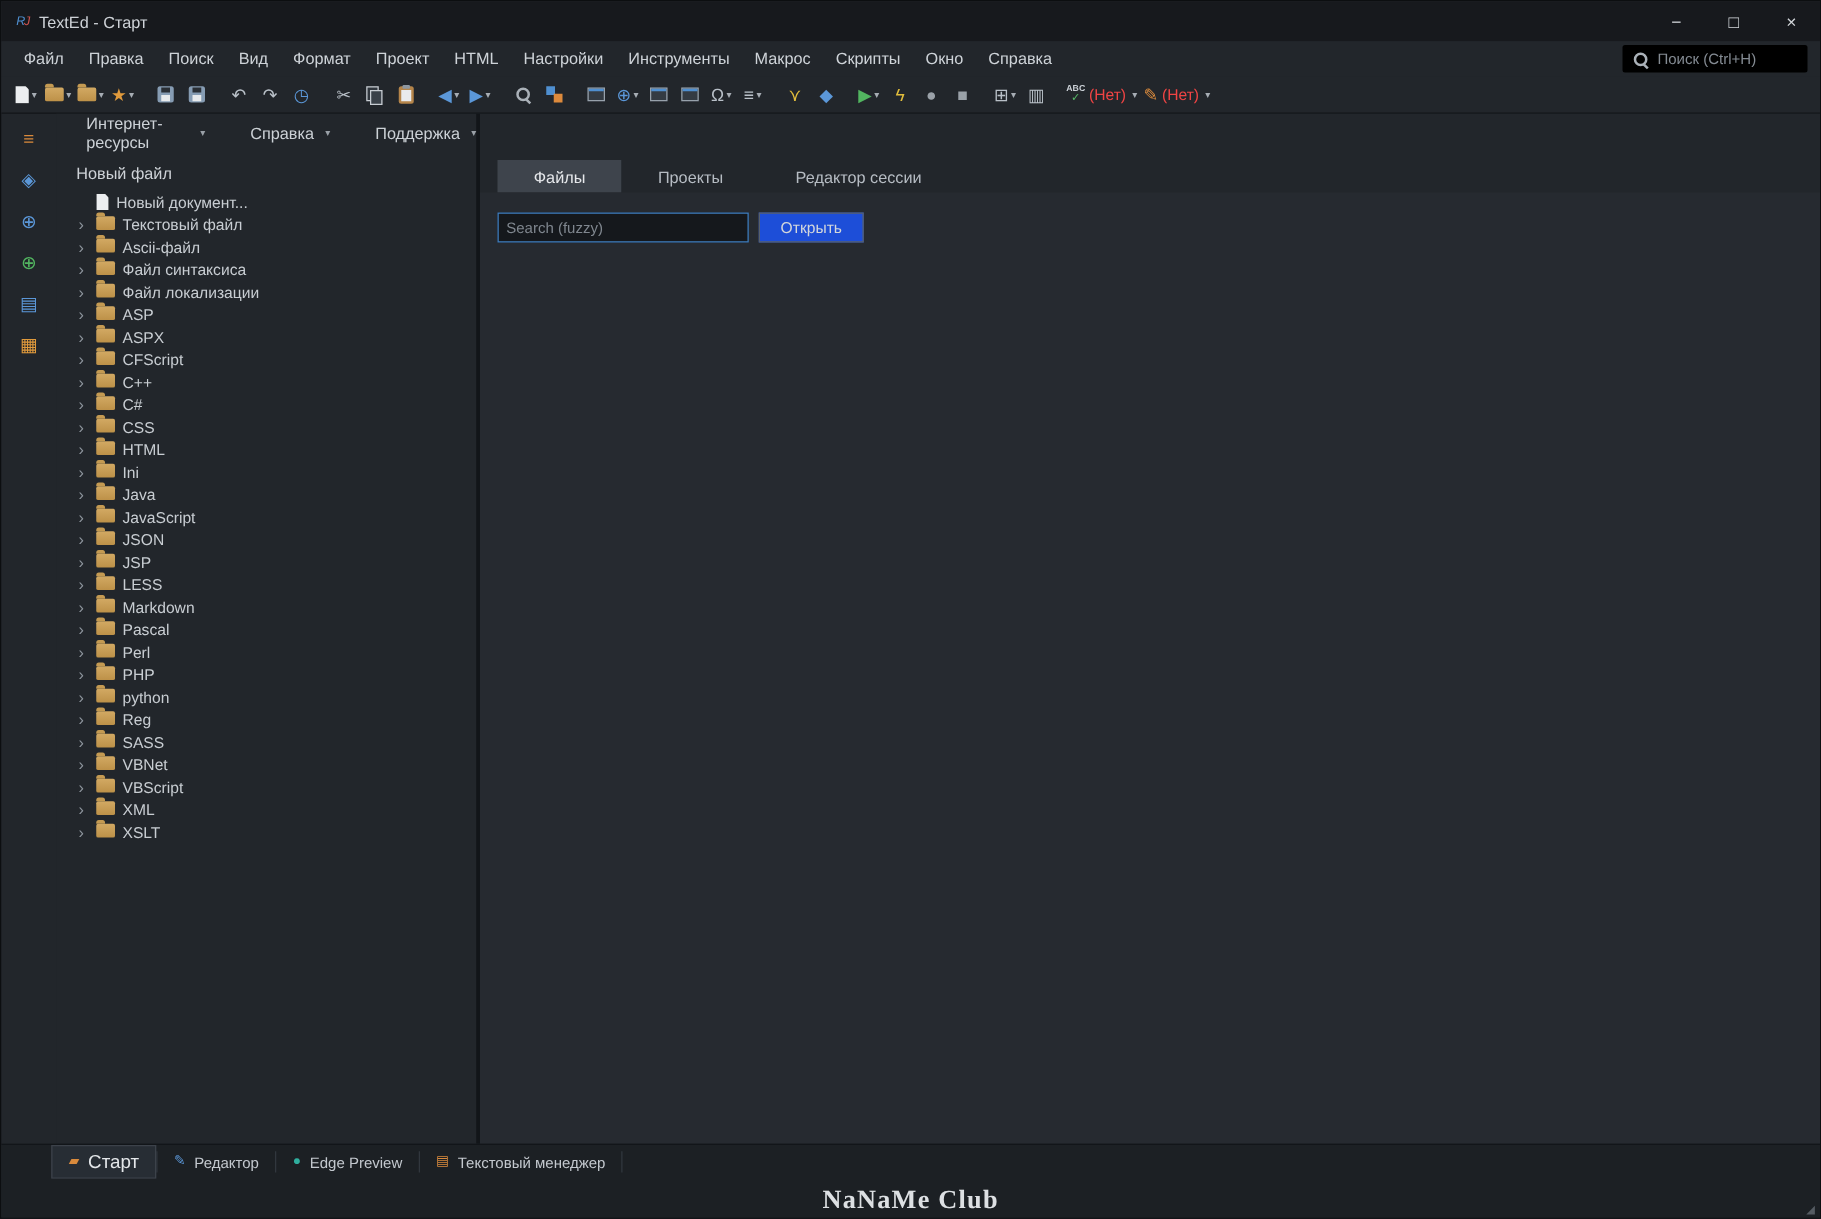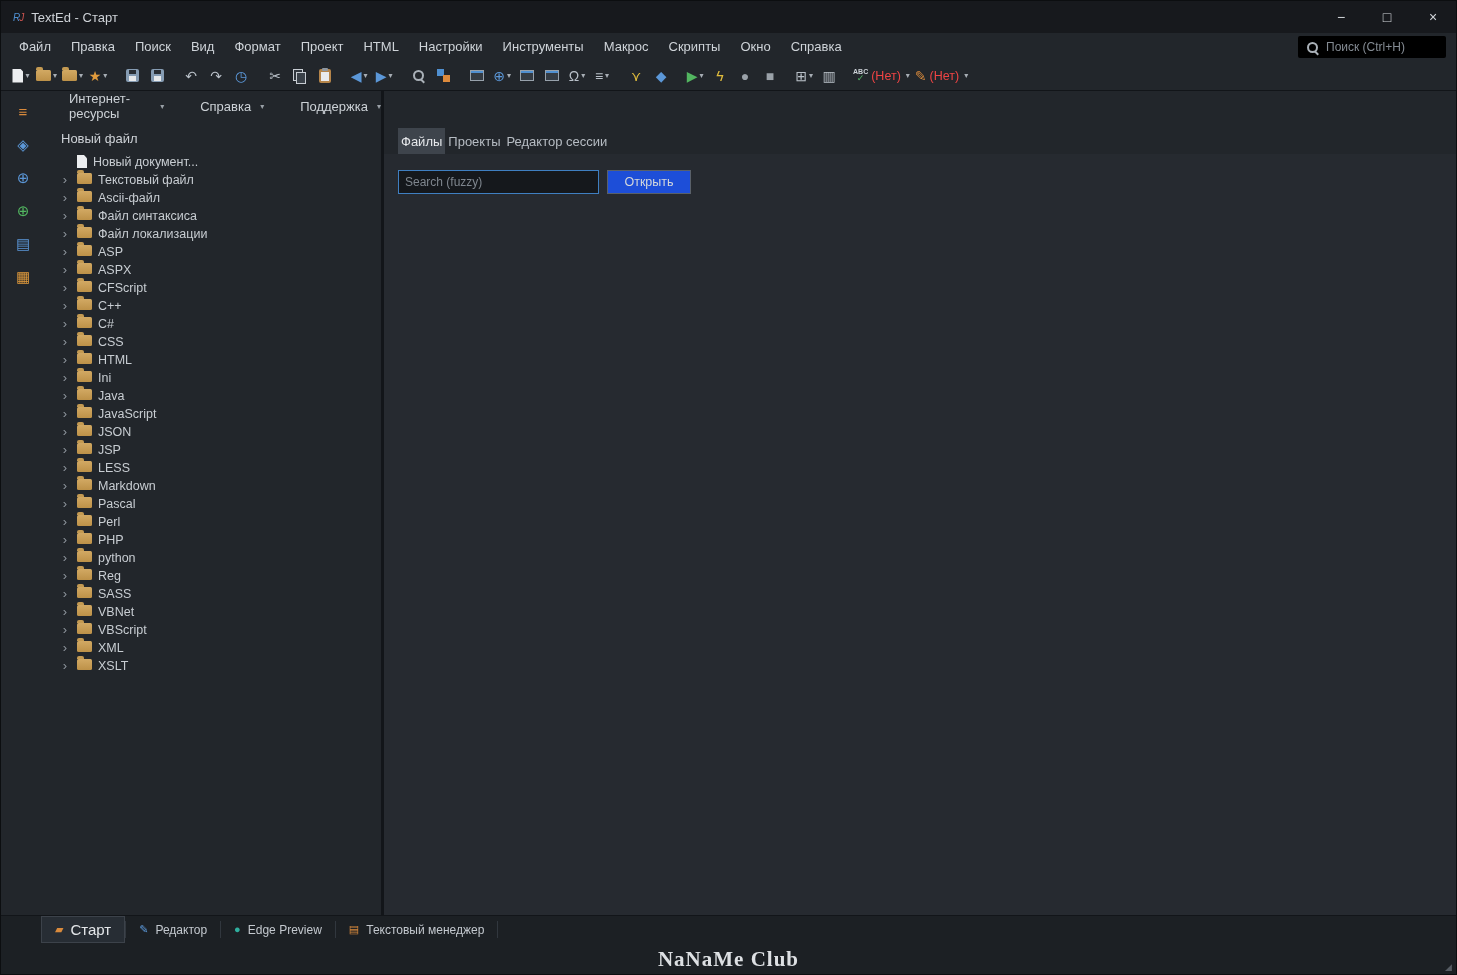--- a/index.html
+++ b/index.html
@@ -77,21 +77,21 @@
   .tree-header{font-size:13px;color:#ced2d7;margin:2px 0 9px 2px}
   .trow{height:18px;display:flex;align-items:flex-start;gap:6px}
   .chev{width:12px;text-align:center;font-size:13px;color:#8d949c;line-height:1;flex:0 0 auto}
   .tlbl{font-size:12.5px;color:#c8cdd2;white-space:nowrap}
   .trow .page-ico{width:10px;height:13px}
   .trow .folder-ico{width:15px;height:11px}
 
   .main{flex:1;display:flex;flex-direction:column;background:var(--bg);min-width:0}
   .main-spacer{height:37px;flex:0 0 auto}
   .tabs{display:flex;align-items:flex-end;height:26px;padding-left:14px;flex:0 0 auto}
-  .tab{height:26px;display:flex;align-items:center;padding:0 3px;font-size:13px;color:#b6bcc3}
+  .tab{height:26px;display:flex;align-items:center;padding:0 29px;font-size:13px;color:#b6bcc3}
   .tab.active{background:var(--tab-active);color:#e6e8eb}
   .content{flex:1;background:var(--bg-main);padding:16px 0 0 14px;display:block}
   .content-row{display:flex;align-items:center}
   .fuzzy-input{width:201px;height:24px;background:#15181c;border:1px solid var(--accent-border);color:#c9ced4;font-size:12px;font-family:"Liberation Sans",sans-serif;padding:0 6px;outline:none}
   .fuzzy-input::placeholder{color:#7f868e}
   .open-btn{margin-left:8px;width:84px;height:24px;background:#1d4ed8;border:1px solid #596069;color:#d3d7db;font-size:12.5px;font-family:"Liberation Sans",sans-serif;display:flex;align-items:center;justify-content:center}
 
   
   .statusbar{height:28px;background:var(--bg-status);border-top:1px solid var(--line);display:flex;align-items:stretch;padding-left:40px;flex:0 0 auto}
   .stab{display:flex;align-items:center;gap:7px;padding:0 13px;font-size:12px;color:#c3c8ce}

